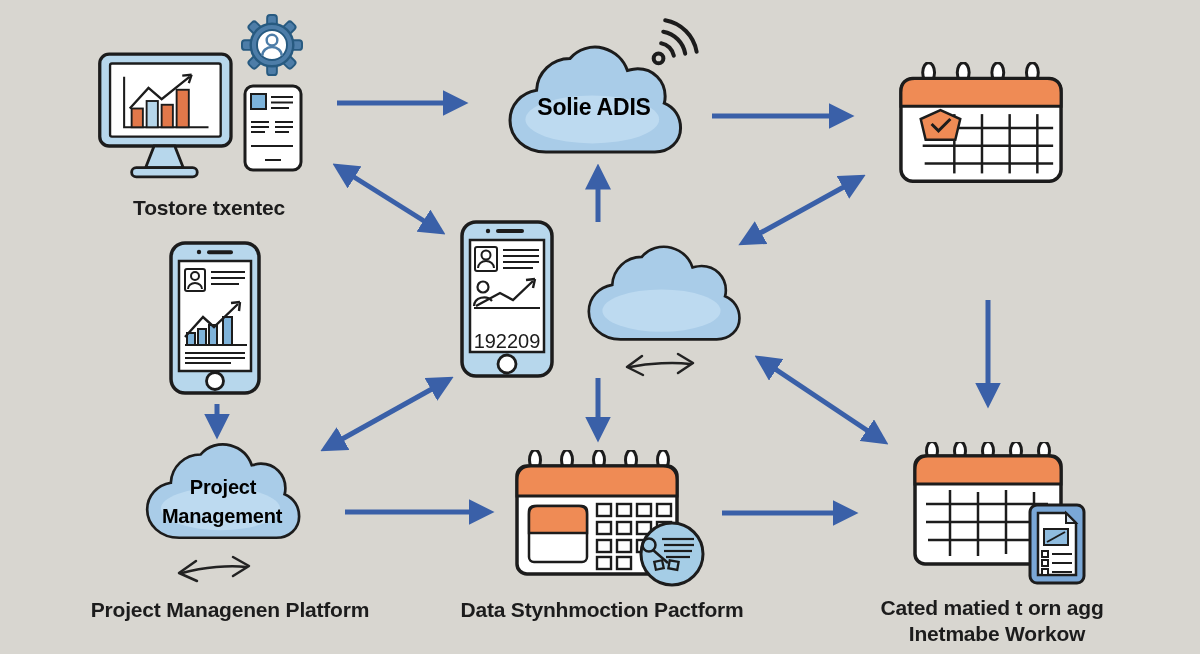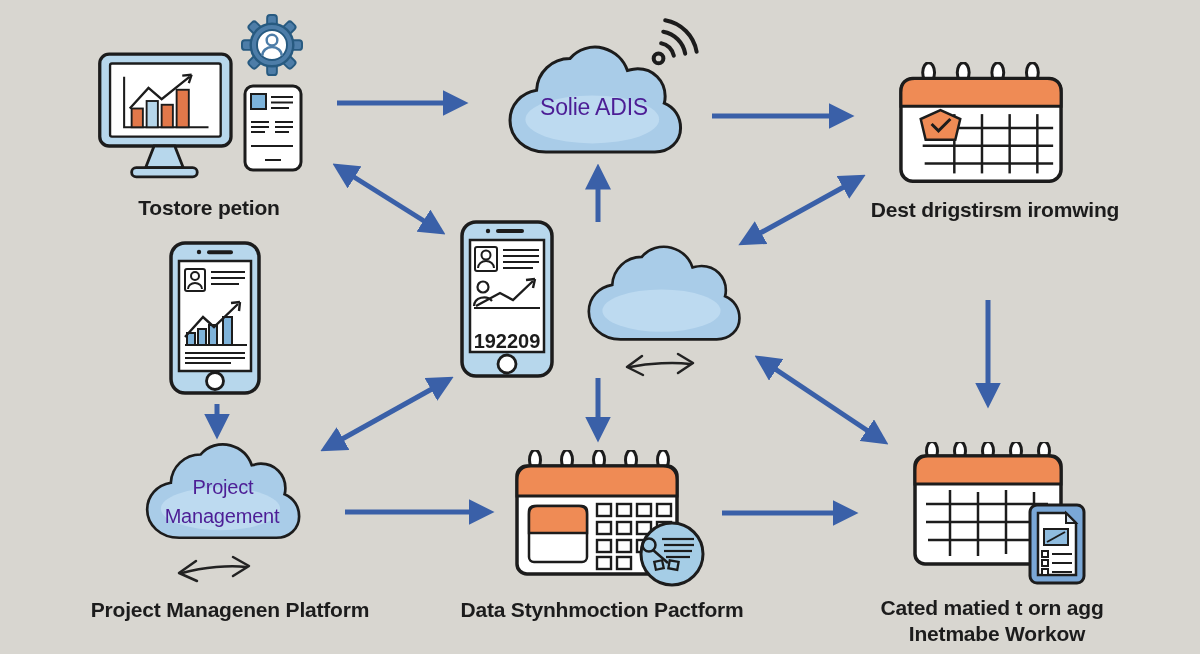--- a/index.html
+++ b/index.html
@@ -8,27 +8,27 @@
     background:#d8d6d0;font-family:"Liberation Sans",sans-serif;
   }
   .abs{position:absolute;}
   .caption{
     position:absolute;transform:translateX(-50%);
     font-weight:700;font-size:21px;color:#1c1c1c;
     white-space:nowrap;letter-spacing:-0.2px;
   }
   .cloud-label{
     position:absolute;transform:translate(-50%,-50%);
-    font-weight:400;font-size:23px;color:#4c1d95;white-space:nowrap;
+    font-weight:700;font-size:23px;color:#000000;white-space:nowrap;
     letter-spacing:-0.2px;
   }
   .cloud-label.small{font-size:20px;}
   .phone-value{
     position:absolute;transform:translateX(-50%);
-    font-weight:700;font-size:20px;color:#1c1c1c;white-space:nowrap;
+    font-weight:400;font-size:20px;color:#1c1c1c;white-space:nowrap;
   }
   svg{display:block;}
 </style>
 </head>
 <body>
 
 <div id="canvas">
 
   <svg class="abs" style="left:0;top:0" width="1200" height="654" viewBox="0 0 1200 654">
     <defs>
@@ -94,21 +94,21 @@
         <line x1="8" y1="43" x2="26" y2="43"></line>
         <line x1="8" y1="48" x2="22" y2="48"></line>
       <line x1="32" y1="38" x2="50" y2="38"></line>
         <line x1="32" y1="43" x2="50" y2="43"></line>
         <line x1="32" y1="48" x2="46" y2="48"></line>
       <line x1="8" y1="62" x2="50" y2="62"></line>
         <line x1="22" y1="76" x2="38" y2="76"></line>
     </g>
   </svg>
 
-  <div class="caption" style="left:209px;top:196px">Tostore petion</div>
+  <div class="caption" style="left:209px;top:196px">Tostore txentec</div>
 
   <svg class="abs" style="left:492px;top:44px" width="204" height="120" viewBox="0 0 220 140">
     <path d="M54 126 C29 126 12 109 12 89 C12 71 25 57 43 54 C44 33 61 17 82 17
              C91 6 107 1 121 5 C135 9 145 19 149 31 C153 30 157 29 161 29
              C179 29 193 43 193 61 C193 64 193 66 192 69 C204 74 211 85 211 98
              C211 114 198 126 181 126 Z" fill="#a9cce8" stroke="#1c1c1c" stroke-width="3.5"></path>
     <ellipse cx="108" cy="88" rx="78" ry="28" fill="#bddaf0"></ellipse>
   </svg>
   <div class="cloud-label" style="left:594px;top:107px">Solie ADIS</div>
 
@@ -135,21 +135,20 @@
         <line x1="86" y1="52" x2="86" y2="112"></line>
       <line x1="114" y1="52" x2="114" y2="112"></line>
         <line x1="142" y1="52" x2="142" y2="112"></line>
       <line x1="28" y1="66" x2="158" y2="66"></line>
         <line x1="26" y1="84" x2="158" y2="84"></line>
       <line x1="28" y1="102" x2="158" y2="102"></line>
     </g>
     <path d="M44,48 L64,57 L59,78 L29,78 L24,57 Z" fill="#ef8b55" stroke="#1c1c1c" stroke-width="2.5"></path>
     <polyline points="35,62 42,69 54,57" fill="none" stroke="#1c1c1c" stroke-width="3"></polyline>
   </svg>
-  <div class="caption" style="left:995px;top:198px">Dest drigstirsm iromwing</div>
 
   <svg class="abs" style="left:169px;top:241px" width="92" height="154" viewBox="0 0 92 154">
     <rect x="2" y="2" width="88" height="150" rx="14" fill="#b7d7ec" stroke="#1c1c1c" stroke-width="3.5"></rect>
     <circle cx="30" cy="11" r="2.2" fill="#1c1c1c"></circle>
     <rect x="38" y="9.2" width="26" height="4" rx="2" fill="#1c1c1c"></rect>
     <rect x="10" y="20" width="72" height="110" fill="#ffffff" stroke="#1c1c1c" stroke-width="2.5"></rect>
     <rect x="16" y="28" width="20" height="22" rx="2" fill="none" stroke="#1c1c1c" stroke-width="2"></rect>
     <circle cx="26" cy="35" r="4" fill="none" stroke="#1c1c1c" stroke-width="2"></circle>
     <path d="M19,48 a7,6 0 0 1 14,0" fill="none" stroke="#1c1c1c" stroke-width="2"></path>
     <g stroke="#1c1c1c" stroke-width="2">

